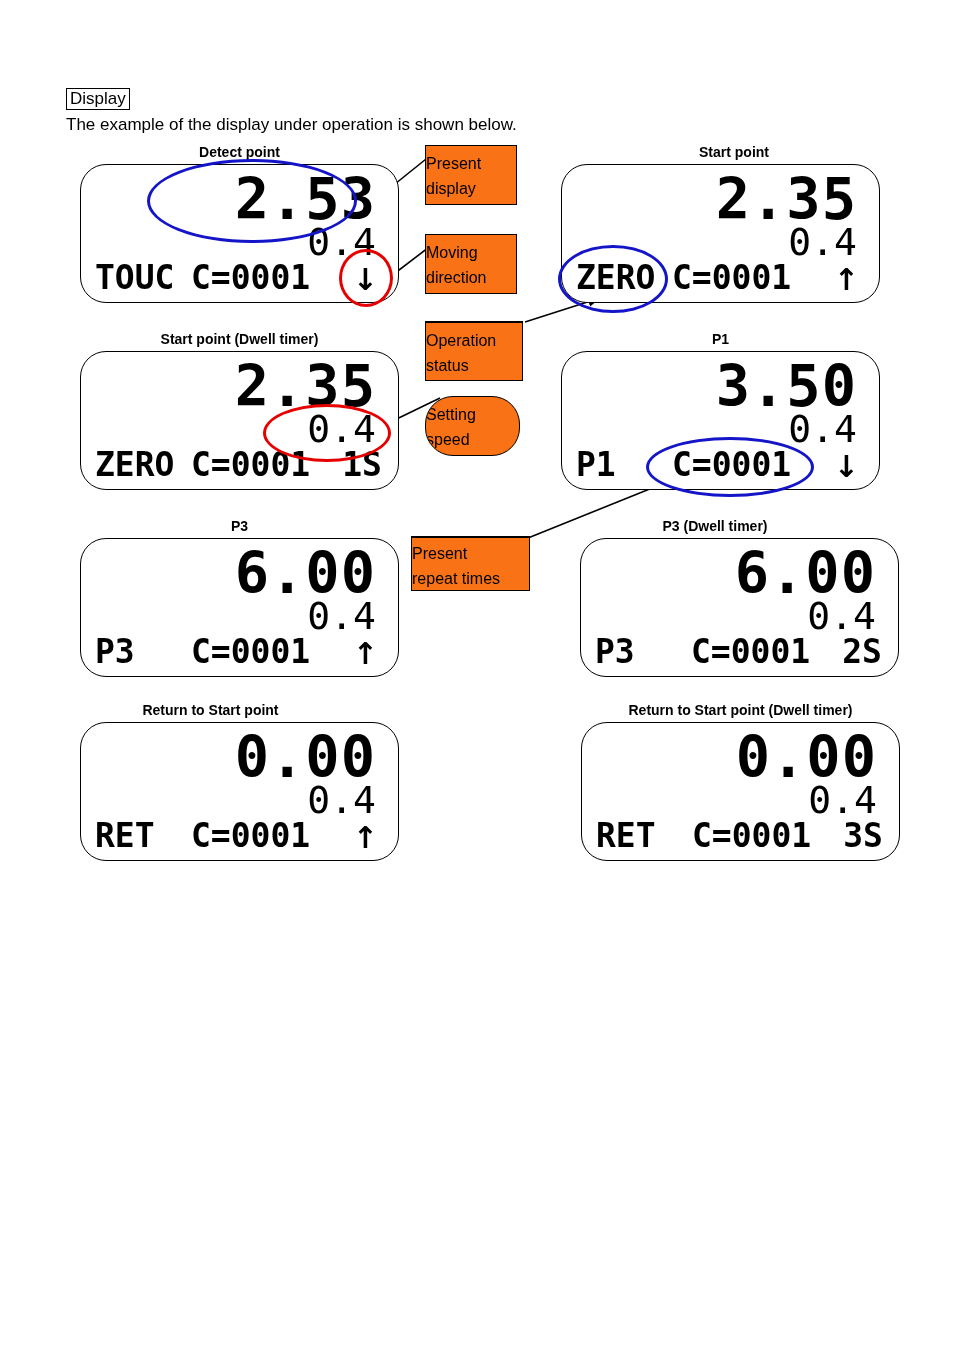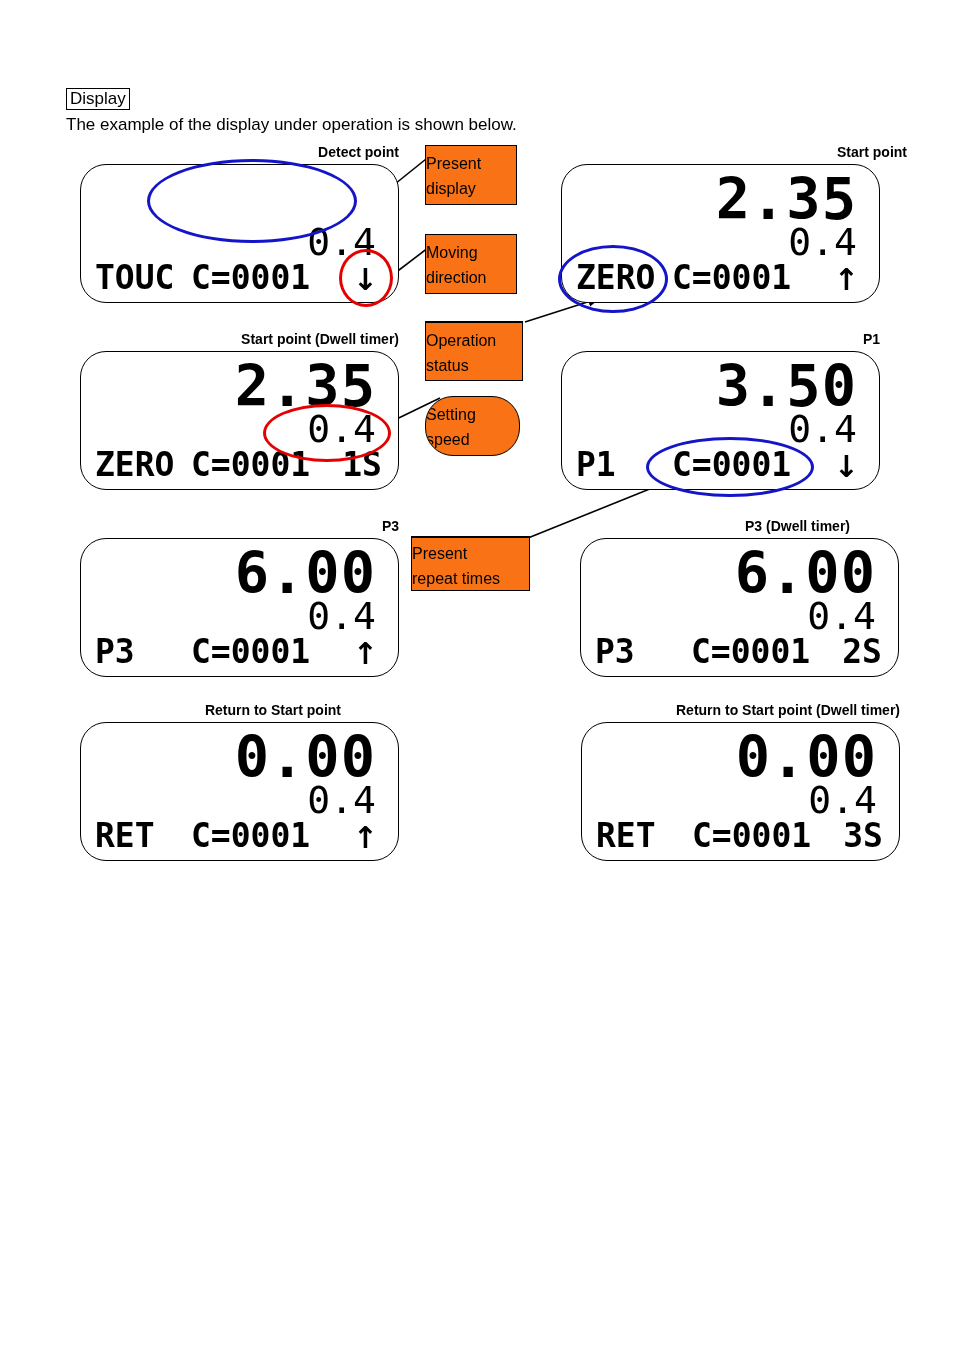--- a/index.html
+++ b/index.html
@@ -15,21 +15,21 @@
   #header{position:absolute;left:66px;top:88px;width:700px;}
   #display-tag{
     display:inline-block;border:1px solid #000;
     padding:0px 3px 1px 3px;font-size:17px;line-height:19px;
   }
   #intro{font-size:17px;line-height:20px;margin-top:5px;white-space:nowrap;}
 
   
   .panel-wrap{position:absolute;}
   .panel-caption{
-    font-size:14px;font-weight:bold;text-align:right;
+    font-size:14px;font-weight:bold;text-align:center;
     line-height:16px;margin-bottom:4px;white-space:nowrap;
   }
   .lcd{
     position:relative;box-sizing:border-box;
     width:319px;height:139px;
     border:1.6px solid #000;border-radius:26px;
     background:#fff;
   }
   .lcd-main{
     position:absolute;right:22px;top:6px;
@@ -99,20 +99,21 @@
     <path d="M525,322 L600,298" stroke="#000" stroke-width="1.6" fill="none" marker-end="url(#ah)"></path>
 
     <path d="M440,398 L345,444" stroke="#000" stroke-width="1.6" fill="none" marker-end="url(#ah)"></path>
 
     <path d="M528,538 L672,480" stroke="#000" stroke-width="1.6" fill="none" marker-end="url(#ah)"></path>
   </svg>
 
   <div class="panel-wrap" style="left:80px;top:144px;width:319px;">
     <div class="panel-caption">Detect point</div>
     <div class="lcd">
+      <div class="lcd-main">2.53</div>
       <div class="lcd-speed">0.4</div>
       <div class="lcd-bottom">
         <span class="lcd-status">TOUC</span>
         <span class="lcd-count">C=0001</span>
         <span class="lcd-arrow">↓</span>
       </div>
       <div class="ellipse el-blue" style="left:66px;top:-6px;width:204px;height:78px;"></div>
       <div class="ellipse el-red" style="left:258px;top:84px;width:48px;height:52px;"></div>
     </div>
   </div>

